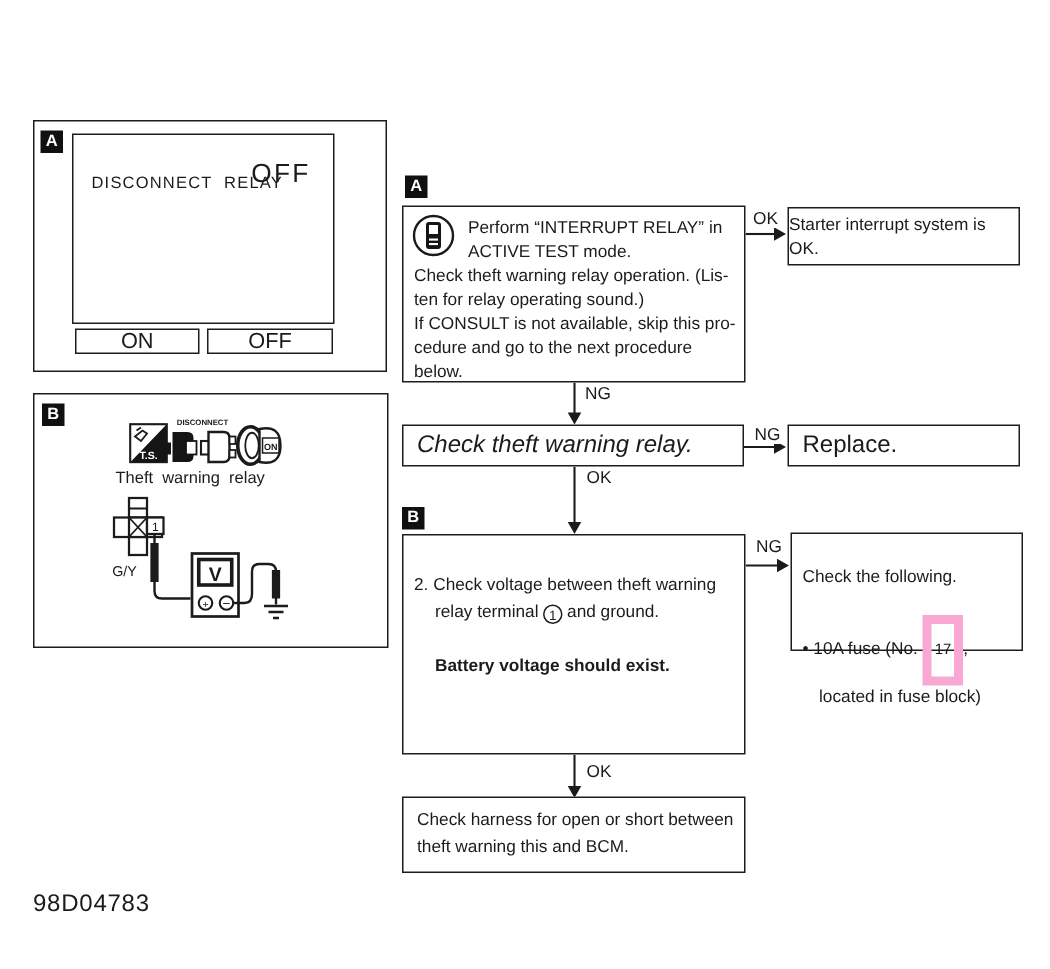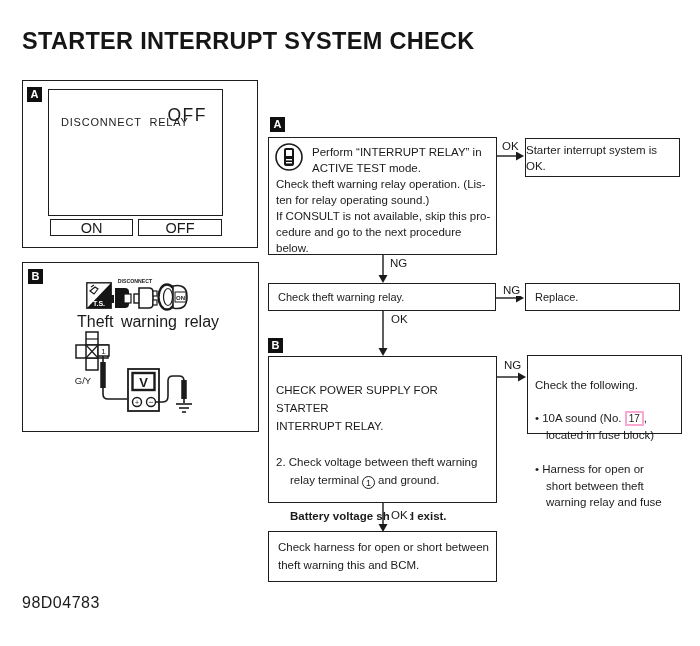--- a/index.html
+++ b/index.html
@@ -17,38 +17,37 @@
   .lbl{position:absolute;font-size:11.5px;background:#fff;padding:0 2px;}
   .t{position:absolute;font-size:11.5px;line-height:16px;white-space:pre-line;}
   .screen{position:absolute;border:1.6px solid #1d1d1d;}
   .scr-head{position:absolute;left:0;right:0;top:6px;display:flex;justify-content:center;
             align-items:center;gap:7px;font-size:11px;letter-spacing:1px;}
   .sq{display:inline-block;width:8px;height:8px;background:#101010;}
   .scr-label{position:absolute;left:12px;top:26px;font-size:11px;letter-spacing:.8px;word-spacing:4px;}
   .scr-value{position:absolute;right:15px;top:15px;font-size:17.5px;letter-spacing:1.5px;}
   .btn{position:absolute;border:1.7px solid #1d1d1d;display:flex;align-items:center;
        justify-content:center;font-size:14.5px;background:#fff;}
-  .caption{position:absolute;font-size:16px;word-spacing:3px;}
+  .caption{position:absolute;font-size:11px;word-spacing:3px;}
   .inbox{position:relative;padding:6px 6px 0 7px;font-size:11.5px;line-height:18px;white-space:pre-line;}
   .hang{padding-left:14px;text-indent:-14px;white-space:pre-line;}
   .hang11{padding-left:11px;text-indent:-11px;white-space:pre-line;}
   .bold{font-weight:700;padding-left:14px;}
   .circ{display:inline-block;width:13px;height:13px;border:1px solid #1d1d1d;border-radius:50%;
         font-size:9px;line-height:12px;text-align:center;text-indent:0;margin:0 3px;vertical-align:-2px;}
-  .boxedno{display:inline-block;border:2px solid #f9a8d4;font-size:10px;line-height:11px;
-           padding:0 2px;text-indent:0;vertical-align:0px;}
+  .boxedno{display:inline-block;border:6px solid #f9a8d4;font-size:10px;line-height:11px;
+           padding:12px 2px;text-indent:0;vertical-align:0px;}
   .figcode{position:absolute;left:22px;top:594px;font-size:16px;letter-spacing:.5px;}
   svg text{font-family:"Liberation Sans",sans-serif;}
 </style>
 </head>
 <body>
 
 <div class="page">
 
-  <h1 class="title">STARTER INTERRUPT SYSTEM CHECK</h1>
 
   <svg class="overlay" width="700" height="646" viewBox="0 0 700 646">
     <g stroke="#1b1b1b" stroke-width="1.4" fill="#1b1b1b">
       <line x1="383" y1="255" x2="383" y2="278"></line>
         <polygon points="383,283 378.5,275 387.5,275" stroke="none"></polygon>
       <line x1="497" y1="156" x2="518" y2="156"></line>
         <polygon points="524,156 516,151.5 516,160.5" stroke="none"></polygon>
       <line x1="496" y1="298" x2="518" y2="298"></line>
         <polygon points="524,298 516,293.5 516,302.5" stroke="none"></polygon>
       <line x1="383" y1="311" x2="383" y2="350"></line>
@@ -155,50 +154,45 @@
 
   <div class="lbl" style="left:500px;top:140px;">OK</div>
   <div class="fbox" style="left:525px;top:138px;width:155px;height:39px;">
     <div class="t" style="left:0;top:3px;width:145px;">Starter interrupt system is
 OK.</div>
   </div>
 
   <div class="lbl" style="left:388px;top:257px;">NG</div>
 
   <div class="fbox" style="left:268px;top:283px;width:228px;height:28px;display:flex;align-items:center;">
-    <div style="padding-left:9px;font-size:11px;">Check theft warning relay.</div>
+    <div style="padding-left:9px;font-size:16px;font-style:italic;">Check theft warning relay.</div>
   </div>
   <div class="lbl" style="left:501px;top:284px;">NG</div>
   <div class="fbox" style="left:525px;top:283px;width:155px;height:28px;display:flex;align-items:center;">
-    <div style="padding-left:9px;font-size:11px;">Replace.</div>
+    <div style="padding-left:9px;font-size:16px;">Replace.</div>
   </div>
   <div class="lbl" style="left:389px;top:313px;">OK</div>
 
   <div class="badge" style="left:268px;top:338px;">B</div>
 
   <div class="fbox" style="left:268px;top:356px;width:229px;height:147px;">
     <div class="inbox">
-      <div>CHECK POWER SUPPLY FOR STARTER
-INTERRUPT RELAY.</div>
       <div class="hang"><span>2. Check voltage between theft warning
 relay terminal</span><span class="circ">1</span><span>and ground.</span></div>
       <div class="bold">Battery voltage should exist.</div>
     </div>
   </div>
 
   <div class="lbl" style="left:502px;top:359px;">NG</div>
 
   <div class="fbox" style="left:527px;top:355px;width:155px;height:79px;">
     <div class="inbox" style="padding:4px 4px 0 7px;line-height:16.8px;">
       <div>Check the following.</div>
-      <div class="hang11"><span>• 10A sound (No. </span><span class="boxedno">17</span><span>,
+      <div class="hang11"><span>• 10A fuse (No. </span><span class="boxedno">17</span><span>,
 located in fuse block)</span></div>
-      <div class="hang11">• Harness for open or
-short between theft
-warning relay and fuse</div>
     </div>
   </div>
 
   <div class="lbl" style="left:389px;top:509px;">OK</div>
 
   <div class="fbox" style="left:268px;top:531px;width:229px;height:51px;">
     <div class="t" style="left:9px;top:6px;width:212px;line-height:18px;">Check harness for open or short between
 theft warning this and BCM.</div>
   </div>
 

